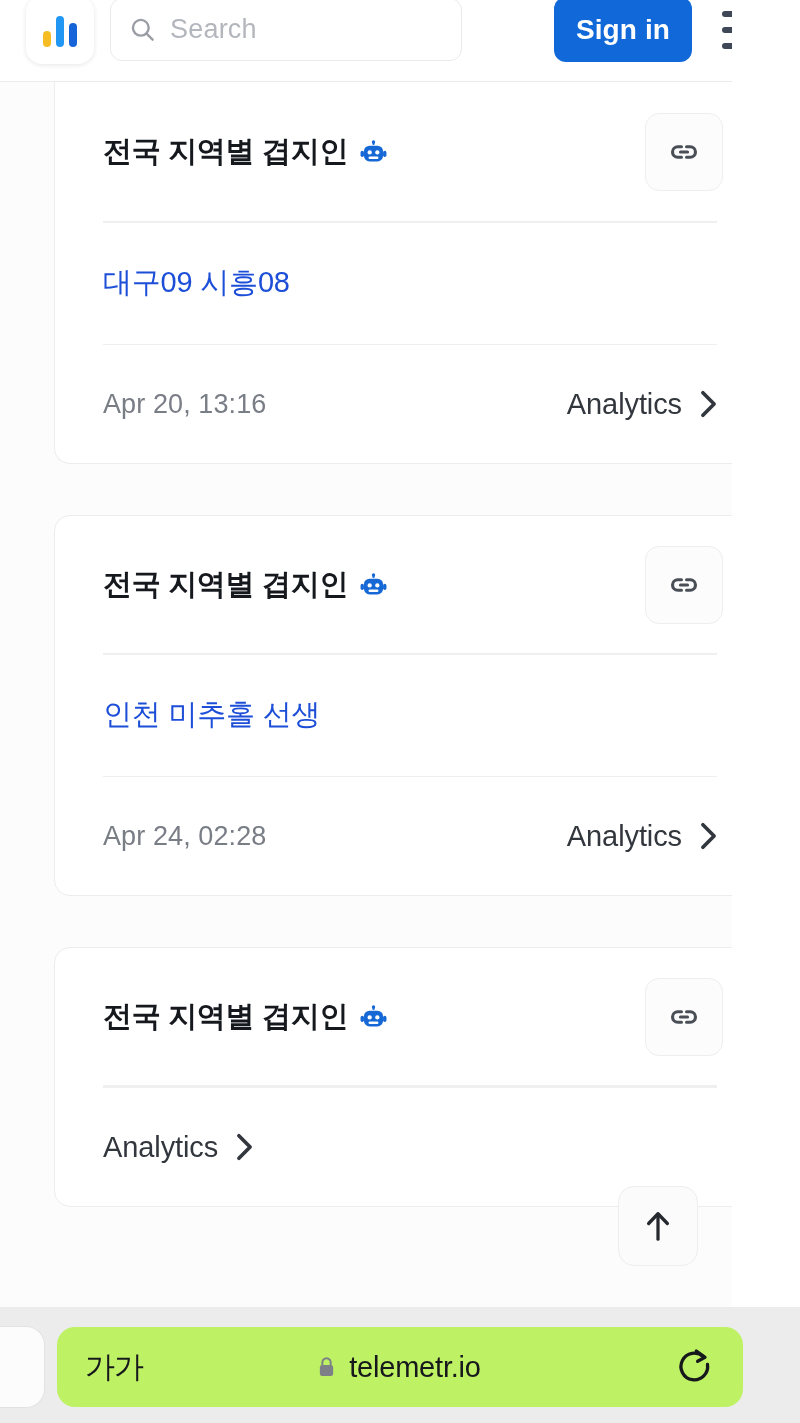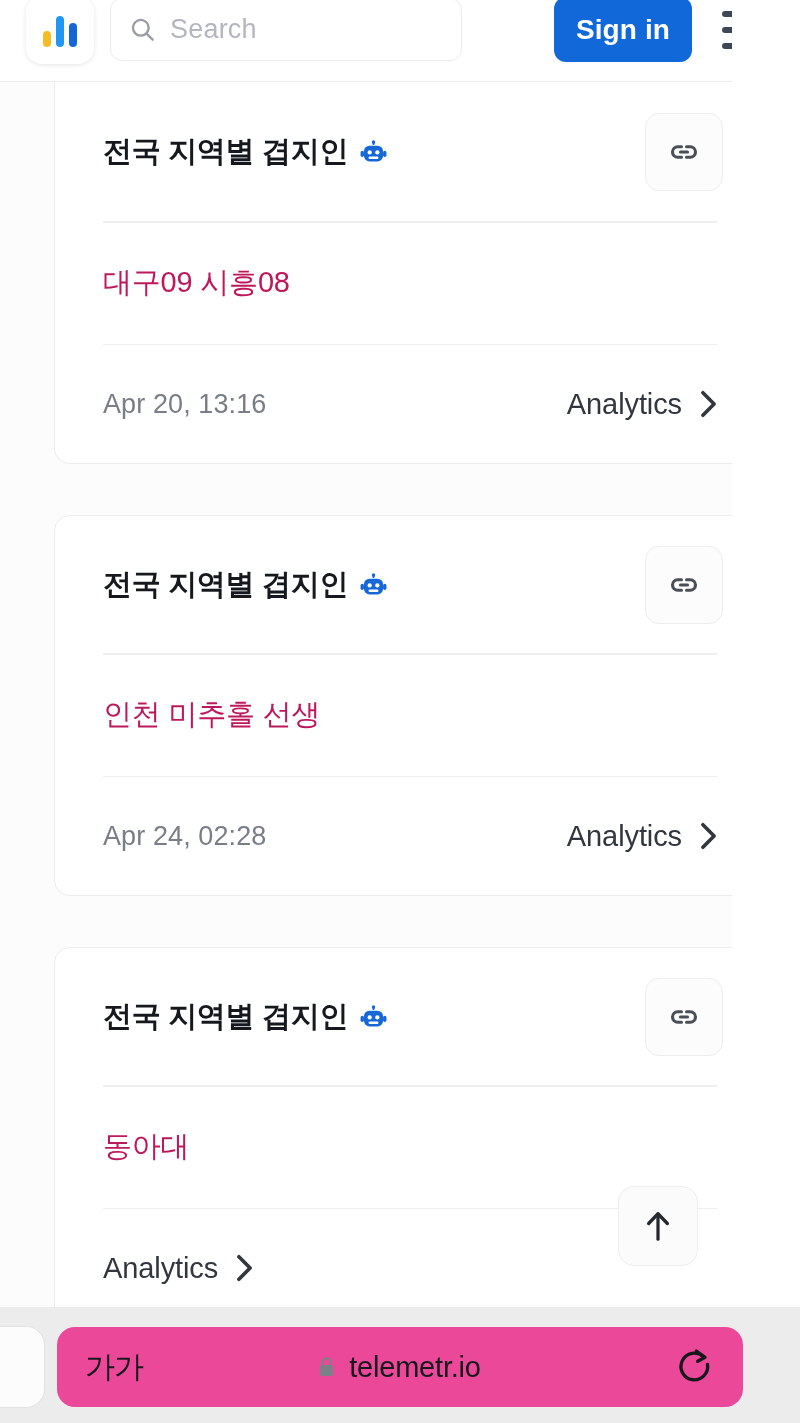--- a/index.html
+++ b/index.html
@@ -184,21 +184,21 @@
   .divider {
     height: 1.5px;
     background: #efefef;
     width: 100%;
   }
 
   .card-name-row { height: 121px; }
   .card-name {
     font-size: 29px;
     font-weight: 400;
-    color: #be185d;
+    color: #1d4ed8;
     letter-spacing: -.2px;
   }
 
   .card-meta-row {
     height: 118px;
     justify-content: space-between;
   }
   .card-date {
     font-size: 27px;
     color: #797d85;
@@ -251,21 +251,21 @@
     background: #fcfcfc;
     border-radius: 18px;
     box-shadow: 0 0 0 1px rgba(0,0,0,.04);
   }
   .url-pill {
     position: absolute;
     left: 57px;
     top: 20px;
     width: 686px;
     height: 80px;
-    background: #ec4899;
+    background: #bef264;
     border-radius: 18px;
     display: flex;
     align-items: center;
     padding: 16px 28px;
   }
   .aa-btn {
     font-size: 30px;
     color: #16181c;
     letter-spacing: -1px;
     cursor: pointer;
@@ -423,23 +423,20 @@
         </div>
         <div class="link-btn">
           <svg class="link-icon" viewBox="0 0 24 24" fill="none" stroke="currentColor" stroke-width="2.2" stroke-linecap="round">
             <path d="M9.5 12h5"></path>
             <path d="M10.2 8.3H7.6A3.7 3.7 0 0 0 3.9 12a3.7 3.7 0 0 0 3.7 3.7h2.6"></path>
             <path d="M13.8 8.3h2.6A3.7 3.7 0 0 1 20.1 12a3.7 3.7 0 0 1-3.7 3.7h-2.6"></path>
           </svg>
         </div>
       </div>
       <div class="divider"></div>
-      <div class="card-row card-name-row">
-        <span class="card-name">동아대</span>
-      </div>
       <div class="divider"></div>
       <div class="card-row card-meta-row">
         <span class="analytics-link">
           <span>Analytics</span>
           <svg class="chev" viewBox="0 0 12 20" fill="none" stroke="currentColor" stroke-width="2.6" stroke-linecap="round" stroke-linejoin="round">
             <polyline points="2,2 10,10 2,18"></polyline>
           </svg>
         </span>
       </div>
     </div>

